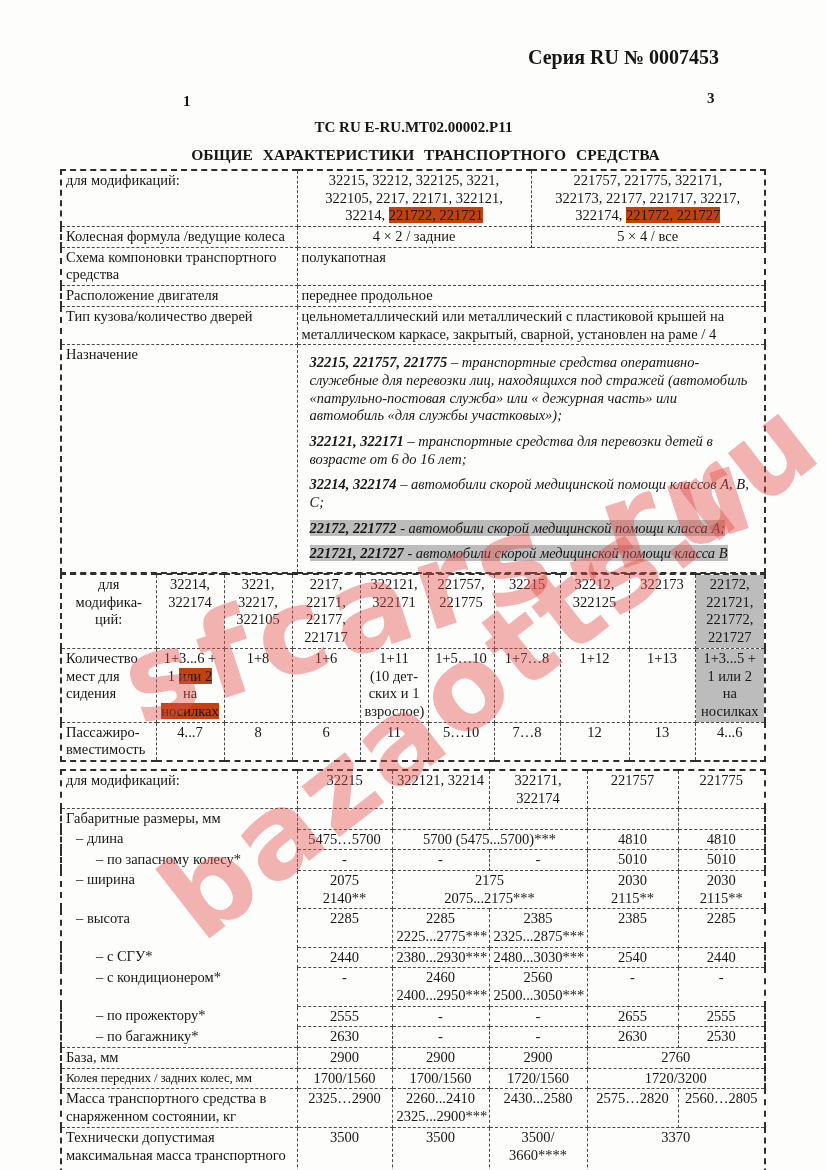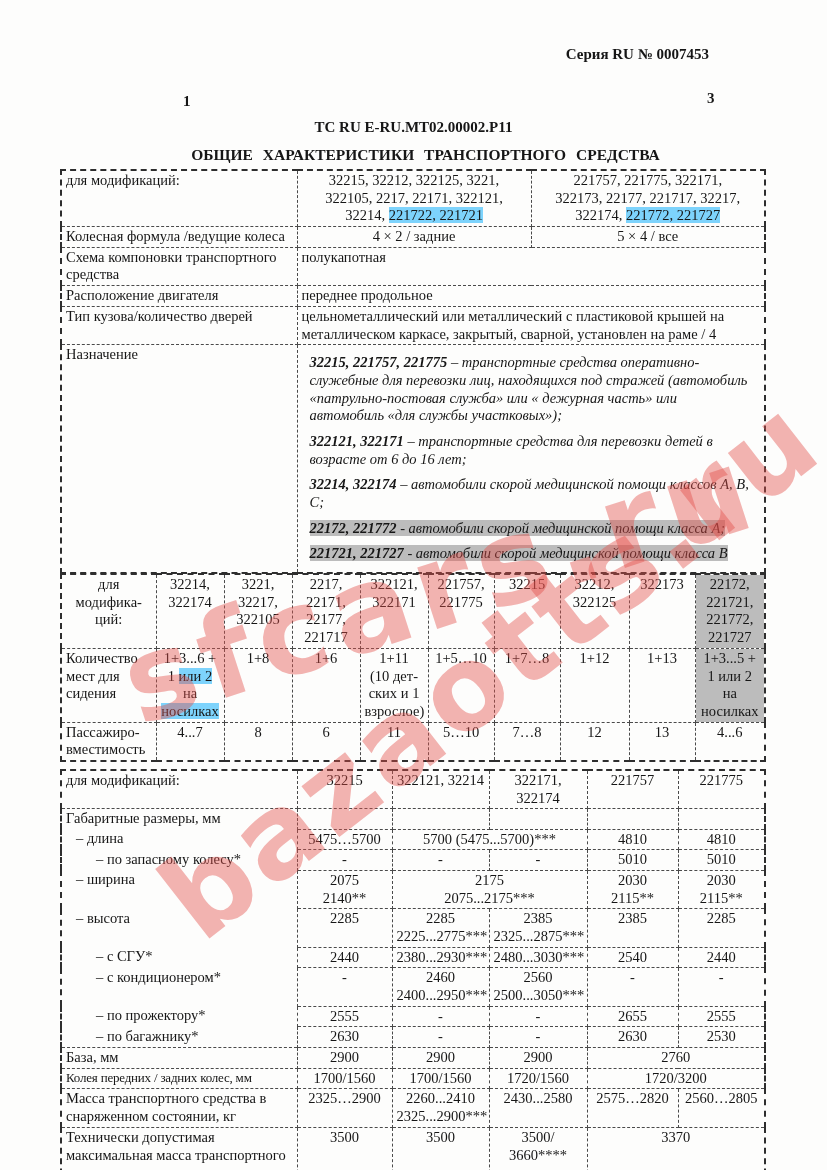--- a/index.html
+++ b/index.html
@@ -5,40 +5,40 @@
   * { box-sizing: border-box; margin: 0; padding: 0; }
   html,body { background:#ffffff; }
   body {
     width:827px; height:1170px;
     font-family:"Liberation Serif", serif;
     color:#161616;
     position:relative; overflow:hidden;
   }
   .page { position:relative; width:827px; height:1170px; background:#fdfdfc; }
 
-  .series  { position:absolute; top:46px; left:6px; width:703px; text-align:right; font-weight:700; font-size:15px; }
+  .series  { position:absolute; top:46px; left:16px; width:703px; text-align:right; font-weight:700; font-size:20px; }
   .pg-left { position:absolute; left:183px; top:93px;  font-weight:700; font-size:15px; }
   .pg-right{ position:absolute; left:707px; top:90px;  font-weight:700; font-size:15px; }
   .approval{ position:absolute; top:119px; left:0; width:827px; text-align:center; font-weight:700; font-size:15px; }
   .doc-title{ position:absolute; top:146px; left:12px; width:827px; text-align:center; font-weight:700; font-size:15.5px; word-spacing:6px; }
 
   .content { position:absolute; left:60px; top:169px; width:704px; z-index:1; }
 
   table { border-collapse:collapse; width:704px; table-layout:fixed; border:2px dashed #2e2e2e; }
   td {
     border:1px dashed #4a4a4a;
     font-size:14.5px; line-height:1.22;
     padding:1px 4px; vertical-align:top;
     overflow:hidden;
   }
   .b { font-weight:400; }
   .c { text-align:center; }
   .r { }
   .pre { white-space:pre-line; }
-  .hl { background:#7dd3fc; }
+  .hl { background:#c2410c; }
   .hl-bg { background:#bcbcbc; }
   .nb { border-top:none; border-bottom:none; }
   .ind1 { padding-left:14px; }
   .ind2 { padding-left:34px; }
   .condensed { font-size:13px; letter-spacing:-0.2px; }
   .purpose p { margin:8px;font-style:italic; }
   .hl-text b, .hl-text span { background:#bcbcbc; }
   .t2 { margin-top:-1px; }
   .t3 { margin-top:7px; }
   .t3 td.num { text-align:center; }

